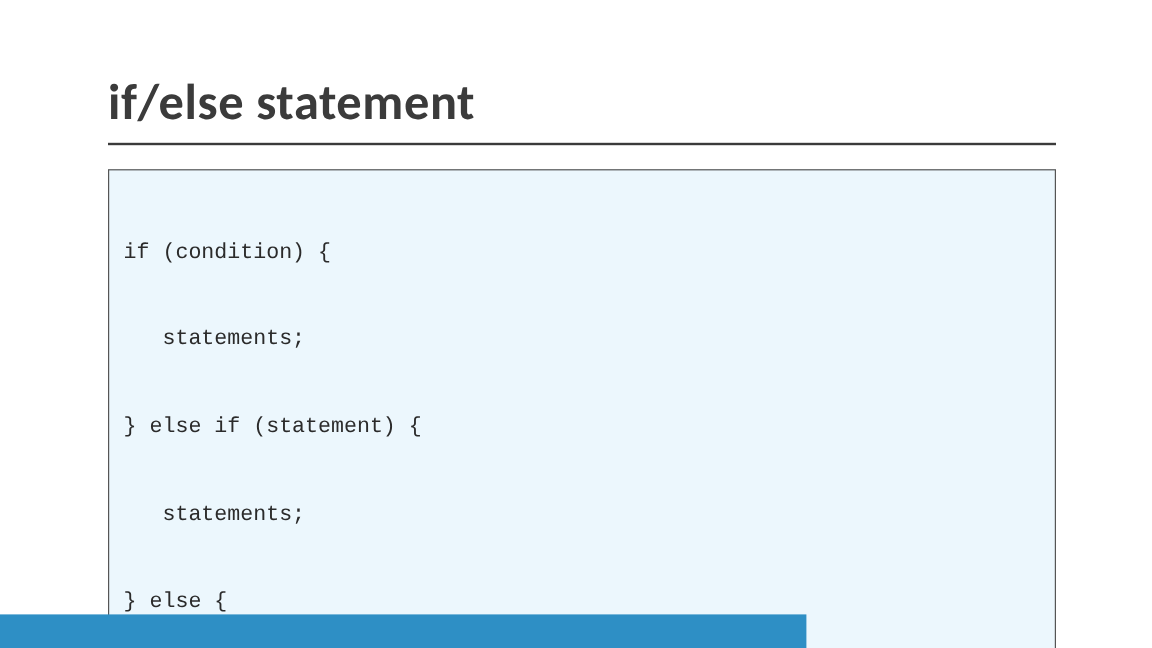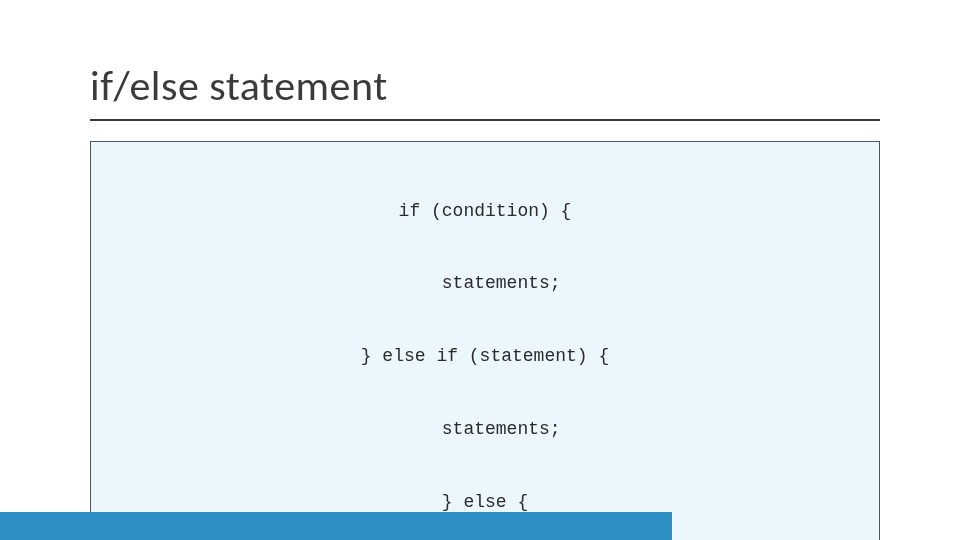--- a/index.html
+++ b/index.html
@@ -9,39 +9,39 @@
     background: #ffffff;
     font-family: "Segoe UI", "Calibri", Arial, sans-serif;
     position: relative;
     overflow: hidden;
   }
   .slide {
     padding: 60px 80px 0 90px;
   }
   .title {
     font-size: 42px;
-    font-weight: 400;
+    font-weight: 700;
     color: #3b3b3b;
     letter-spacing: 0.5px;
     border-bottom: 2px solid #3b3b3b;
     padding-bottom: 8px;
     margin-bottom: 20px;
   }
   .code-block {
     background: #ecf7fd;
     border: 1px solid #555;
     padding: 8px 12px 8px 12px;
     font-family: "Courier New", Courier, monospace;
     font-size: 18px;
     line-height: 1.35;
     color: #2b2b2b;
     position: relative;
     white-space: pre;
   }
-  .code-line { display: block; text-align: center; }
+  .code-line { display: block; }
   .footer-bar {
     position: absolute;
     left: 0;
     bottom: 0;
     width: 70%;
     height: 28px;
     background: #2e8fc5;
   }
 </style>
 </head>

